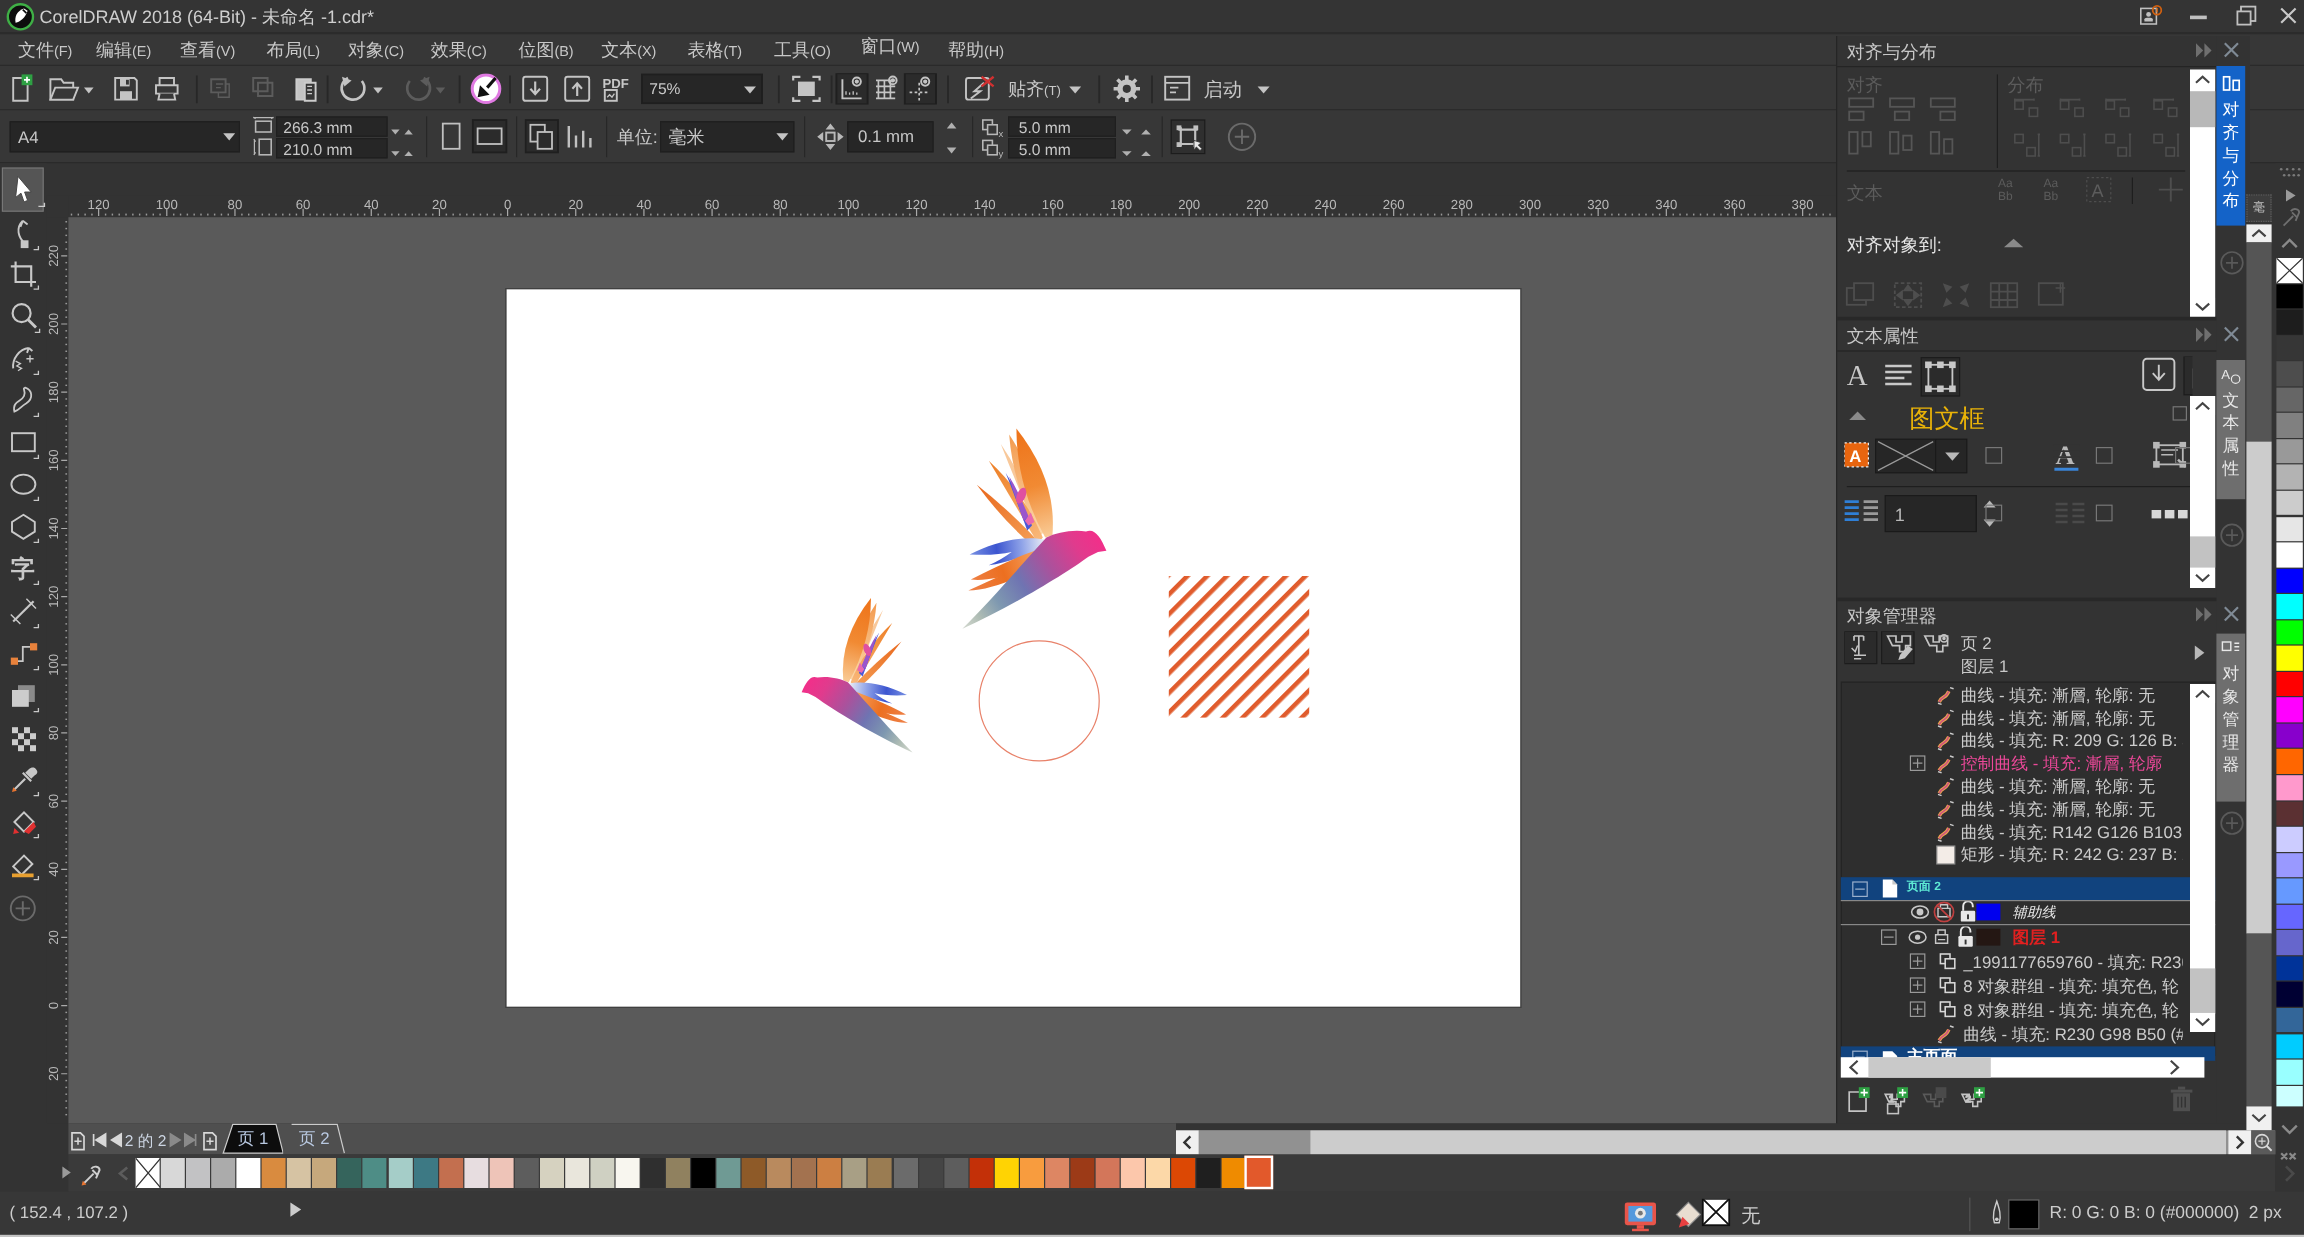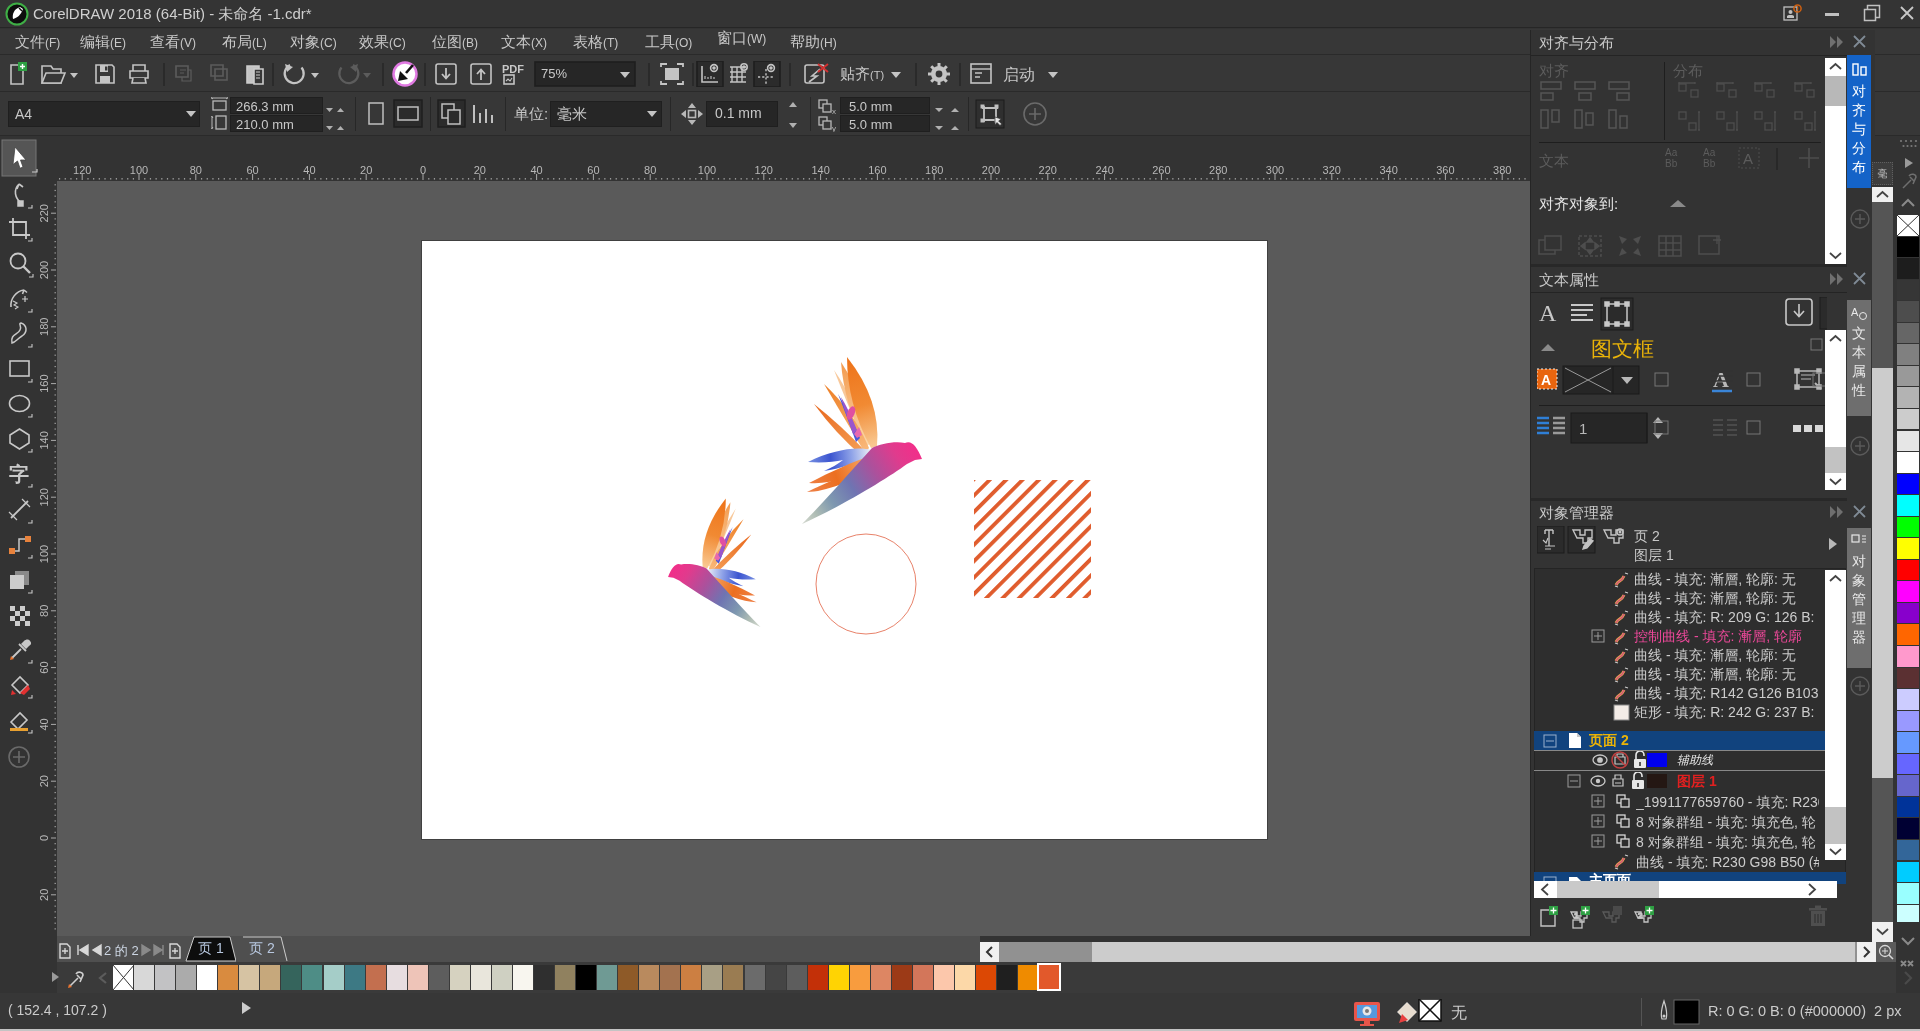--- a/index.html
+++ b/index.html
@@ -1195,21 +1195,21 @@
       <div class="abs" style="left: 103px; top: 674px; font-size: 14px; color: rgb(204, 204, 204); white-space: nowrap; width: 185px; overflow: hidden;">矩形 - 填充: R: 242 G: 237 B: 2</div>
       <div class="abs" style="left: 3px; top: 701px; width: 312px; height: 19px; background: rgb(17, 67, 126);"></div>
       <div class="abs" style="left: 12px; top: 704px;"><svg width="16" height="14">
           <rect x="1" y="1" width="12" height="12" fill="none" stroke="#9ab0cc"></rect>
           <path d="M3,7 h8" stroke="#9ab0cc"></path>
         </svg></div>
       <div class="abs" style="left: 36px; top: 702px;"><svg width="16" height="17">
           <path d="M2,1 h8 l4,4 v11 h-12 Z" fill="#ffffff"></path>
           <path d="M10,1 l0,4 4,0" fill="#c8c8c8"></path>
         </svg></div>
-      <div class="abs" style="left: 58px; top: 702px; font-size: 14px; font-weight: bold; color: #eab308;">页面 2</div>
+      <div class="abs" style="left: 58px; top: 702px; font-size: 10px; font-weight: bold; color: #5eead4;">页面 2</div>
       <div class="abs" style="left: 3px; top: 720px; width: 312px; height: 1px; background: rgb(136, 136, 136);"></div>
       <div class="abs" style="left: 60px; top: 721px;"><svg width="110" height="18">
           <g stroke="#c8c8c8" fill="none" stroke-width="1.3">
             <ellipse cx="9" cy="9" rx="7" ry="5"></ellipse>
             <circle cx="9" cy="9" r="2.2" fill="#c8c8c8"></circle>
           </g>
           <g transform="translate(20,0)">
             <path d="M4,6 h10 v7 h-10 Z M6,6 v-3 h6 v3" stroke="#c8c8c8" fill="none" stroke-width="1.2"></path>
             <circle cx="9" cy="9" r="8" stroke="#c04040" fill="none" stroke-width="1.4"></circle>
             <path d="M3,3 l12,12" stroke="#c04040" stroke-width="1.4"></path>

